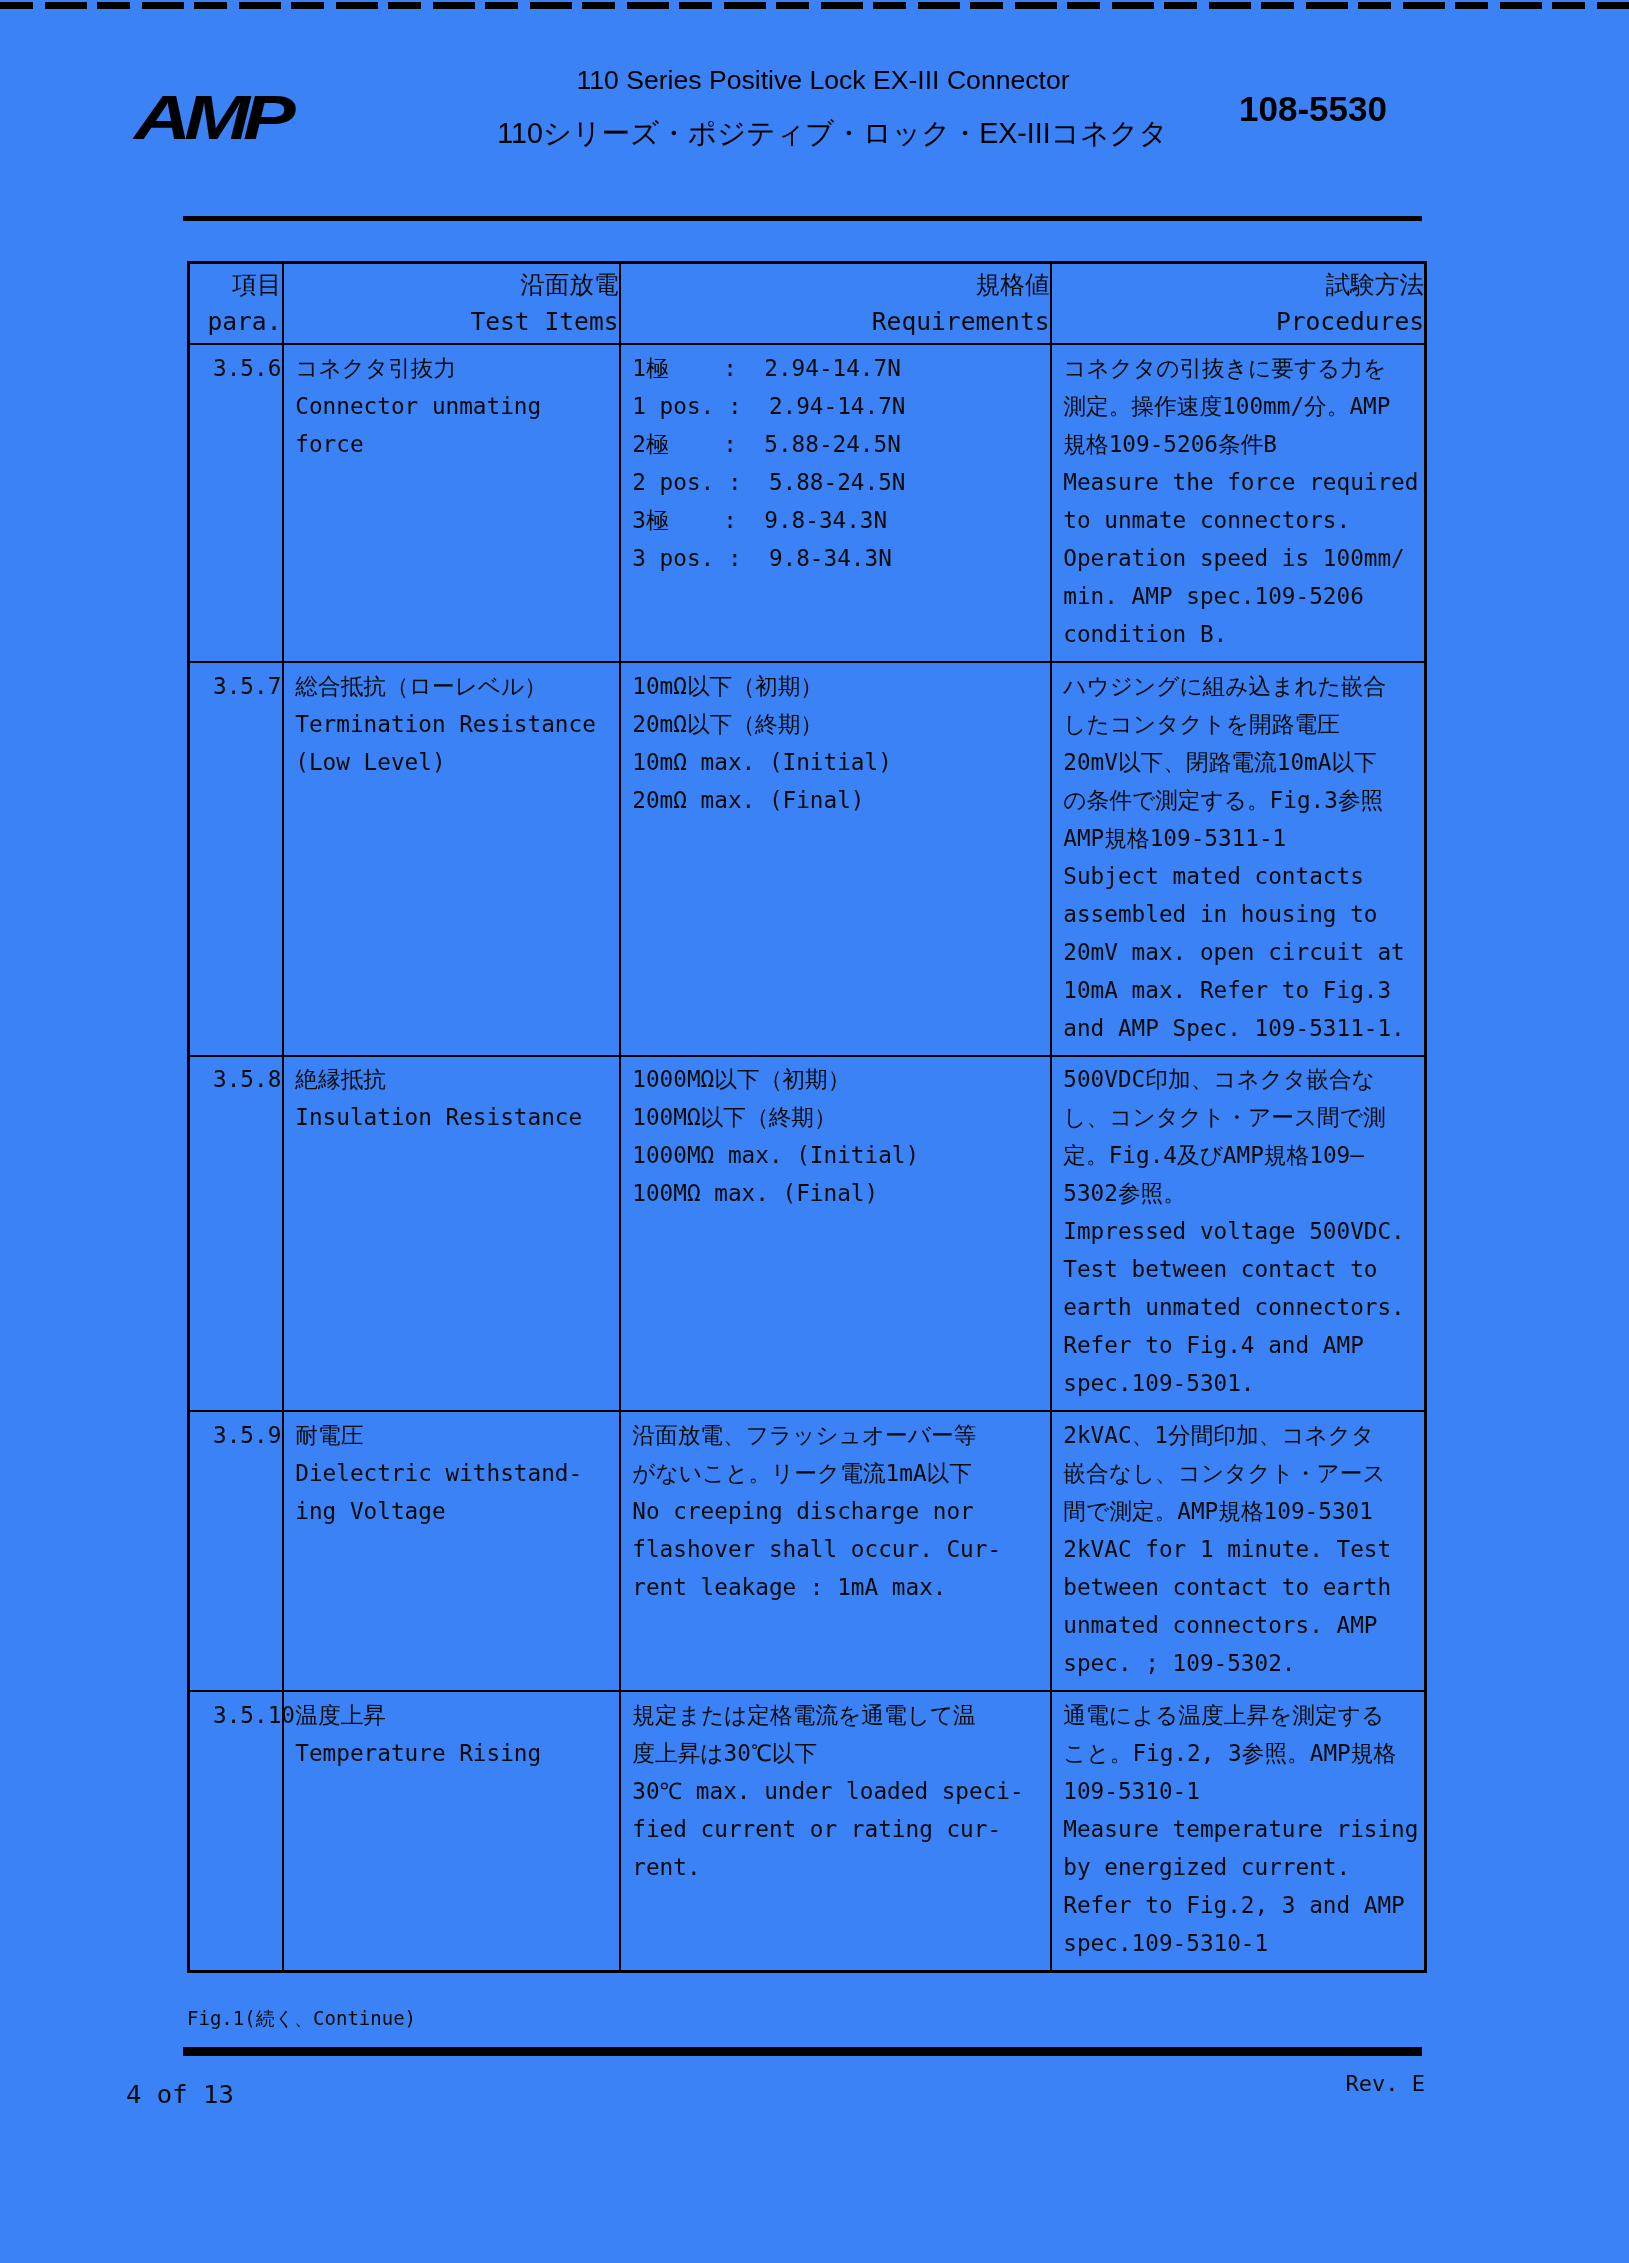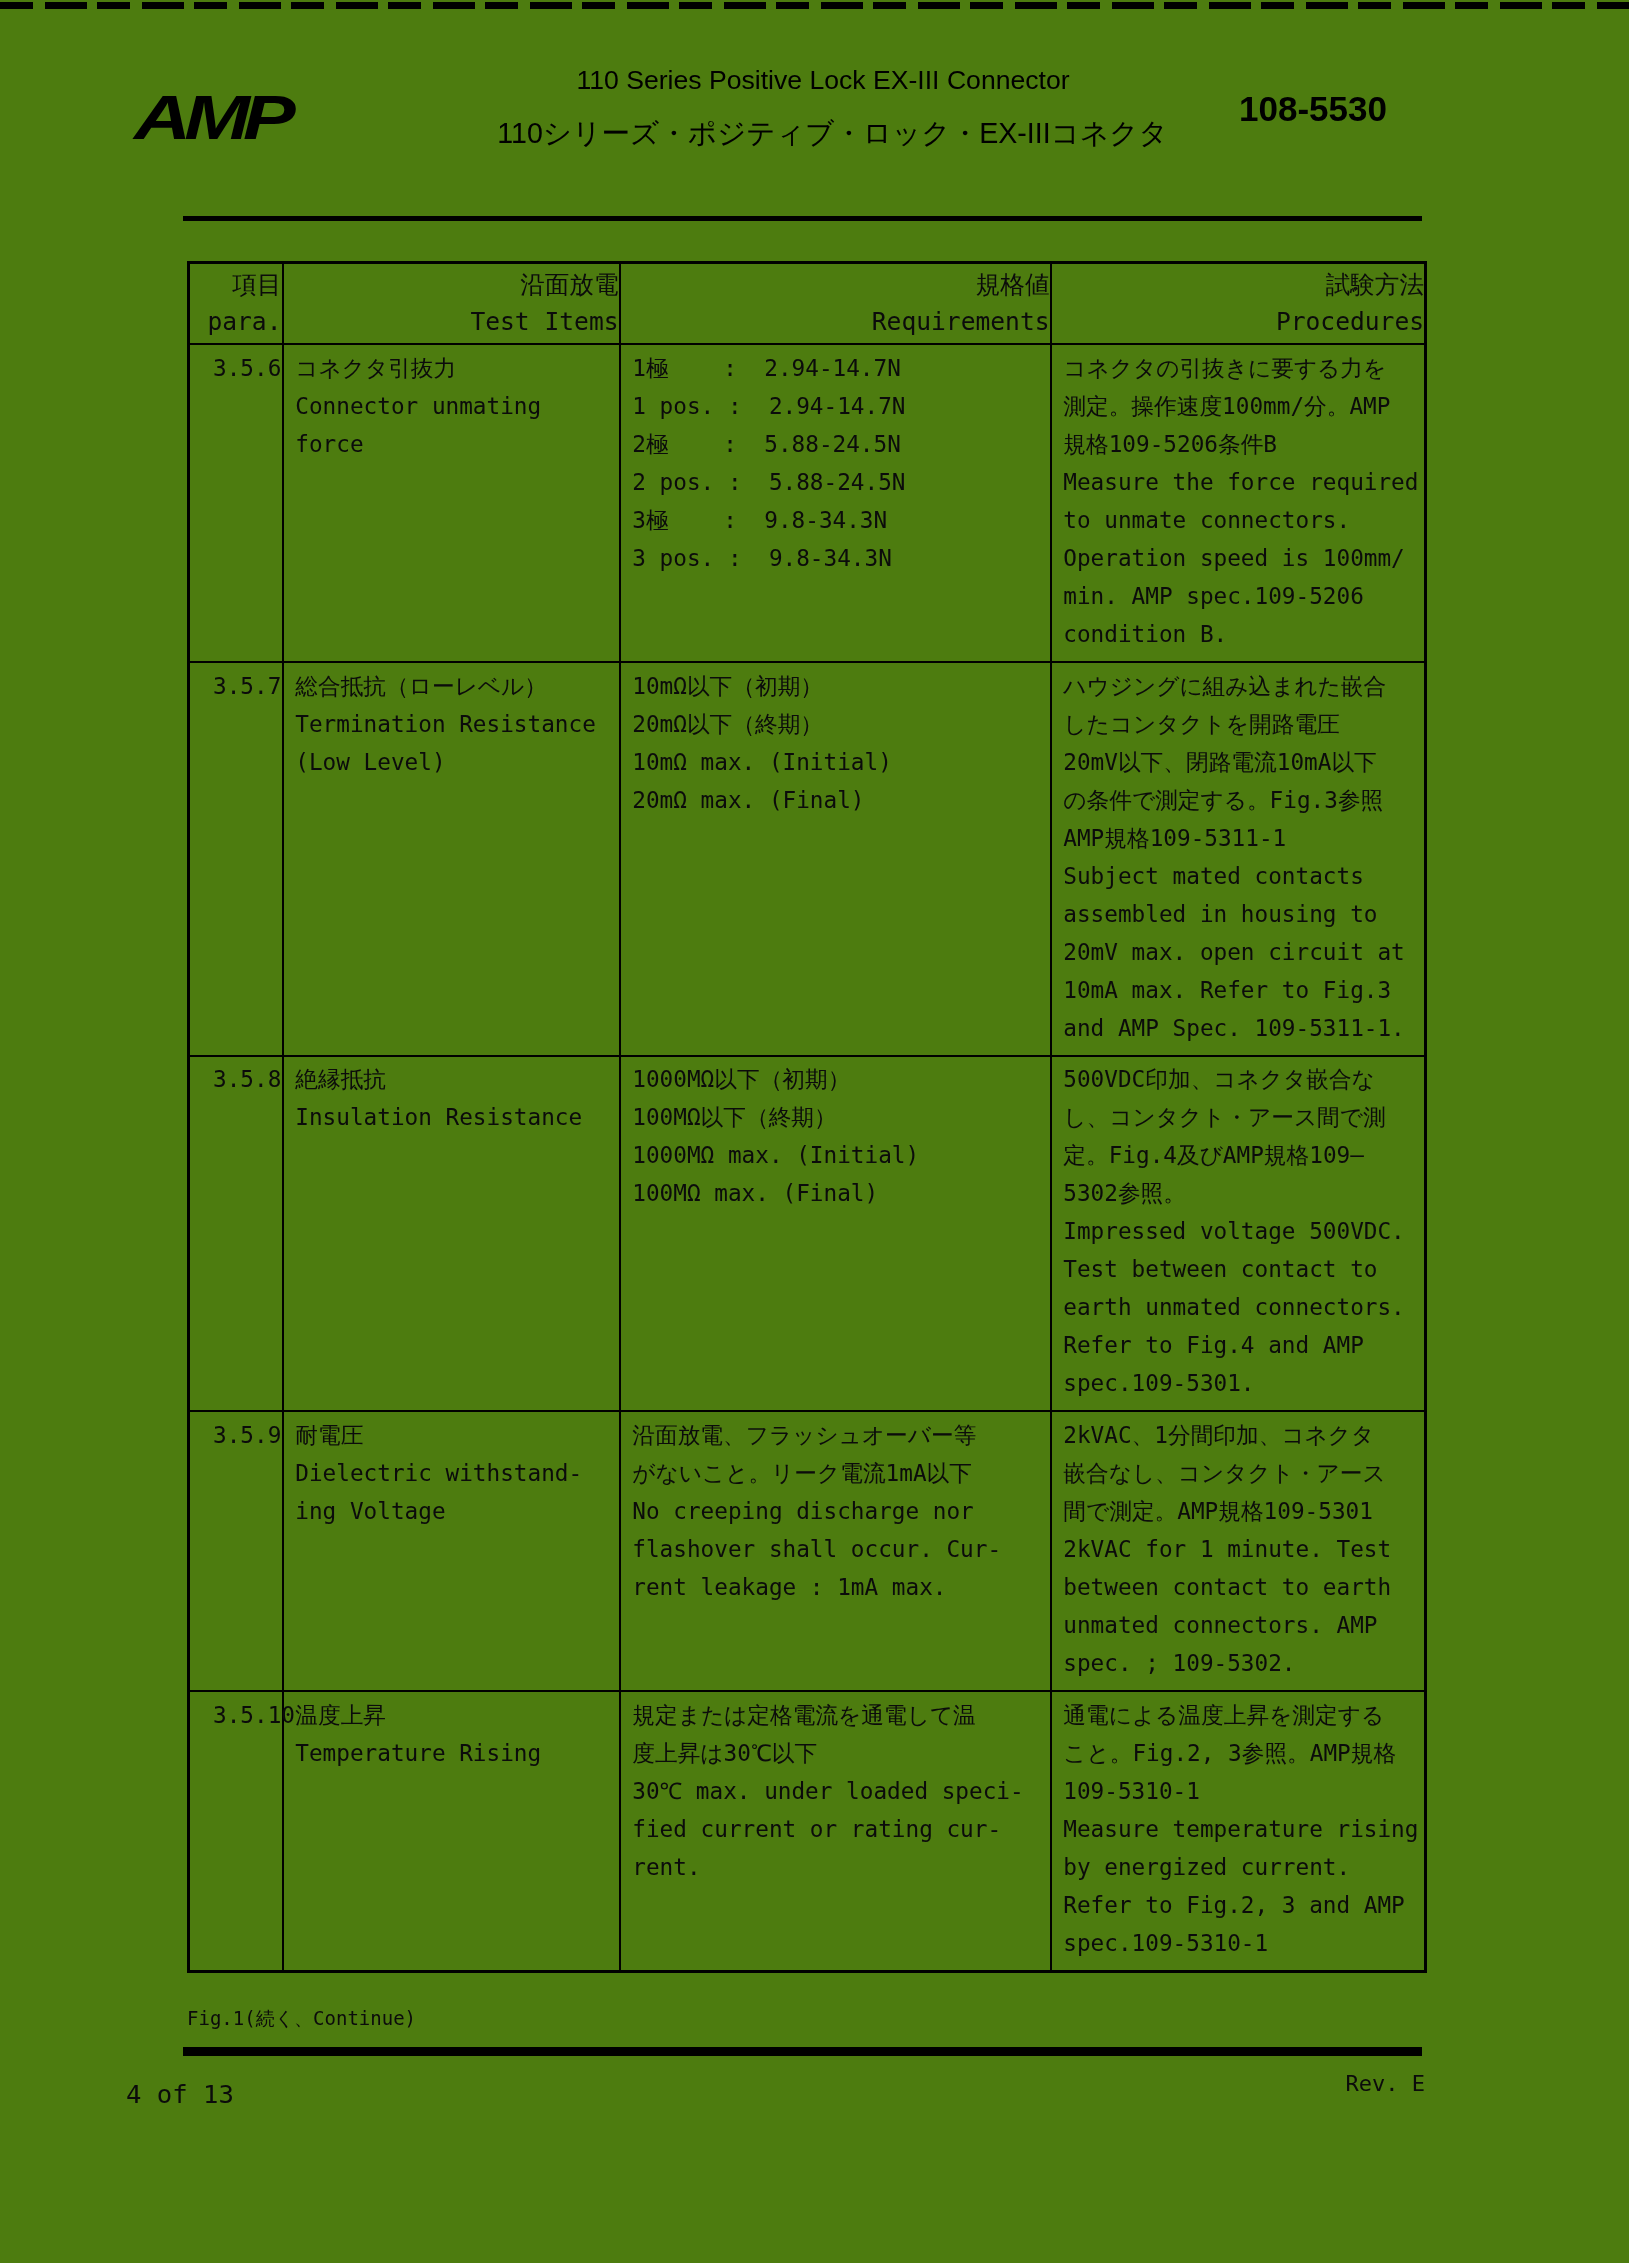--- a/index.html
+++ b/index.html
@@ -1,19 +1,19 @@
 <!DOCTYPE html>
 <html><head>
 <meta charset="utf-8">
 <style>
   html, body { margin:0; padding:0; background:#ffffff; }
   .page {
     position:relative;
     width:1629px; height:2264px;
-    background:#4d7c0f;
+    background:#3b82f6;
     color:#0b0b0b;
     font-family:"DejaVu Sans Mono", monospace;
     overflow:hidden;
   }
 
   
   .top-dashes {
     position:absolute; top:2px; left:0; width:100%; height:6.9px;
     background:repeating-linear-gradient(90deg,
       #000 0 33px, transparent 33px 45px,

